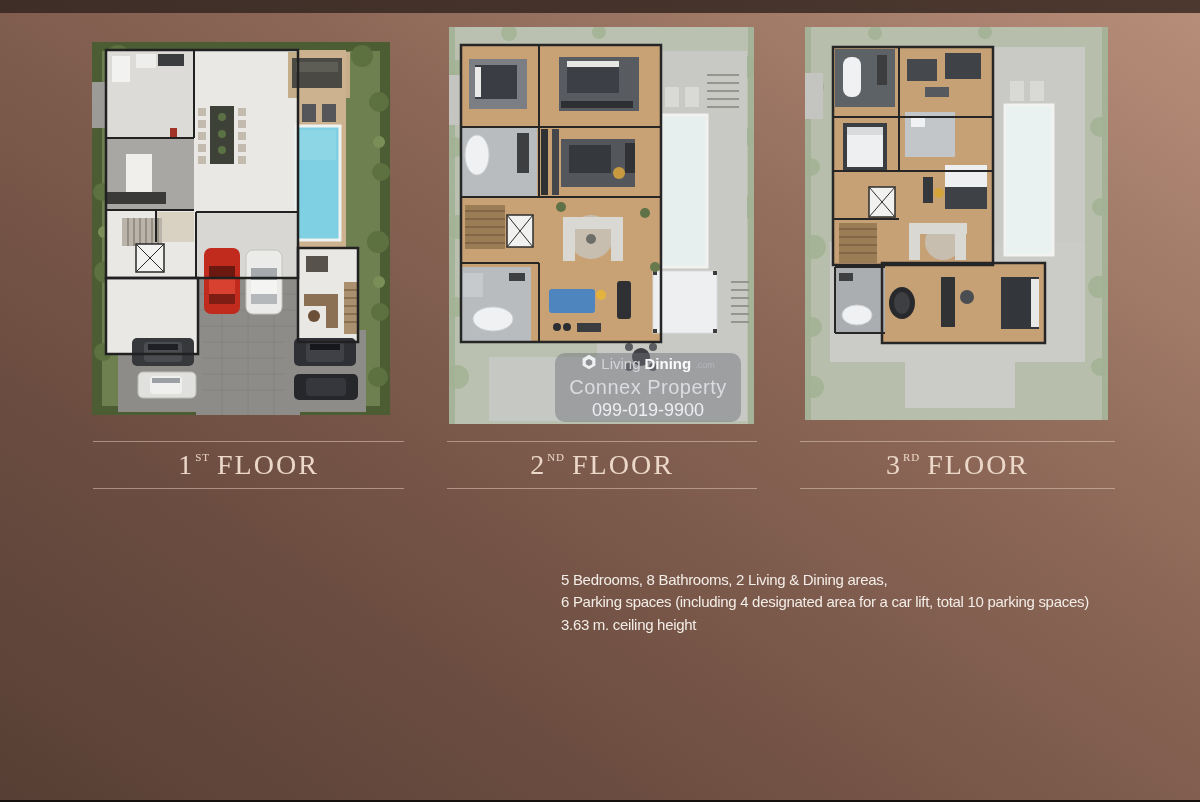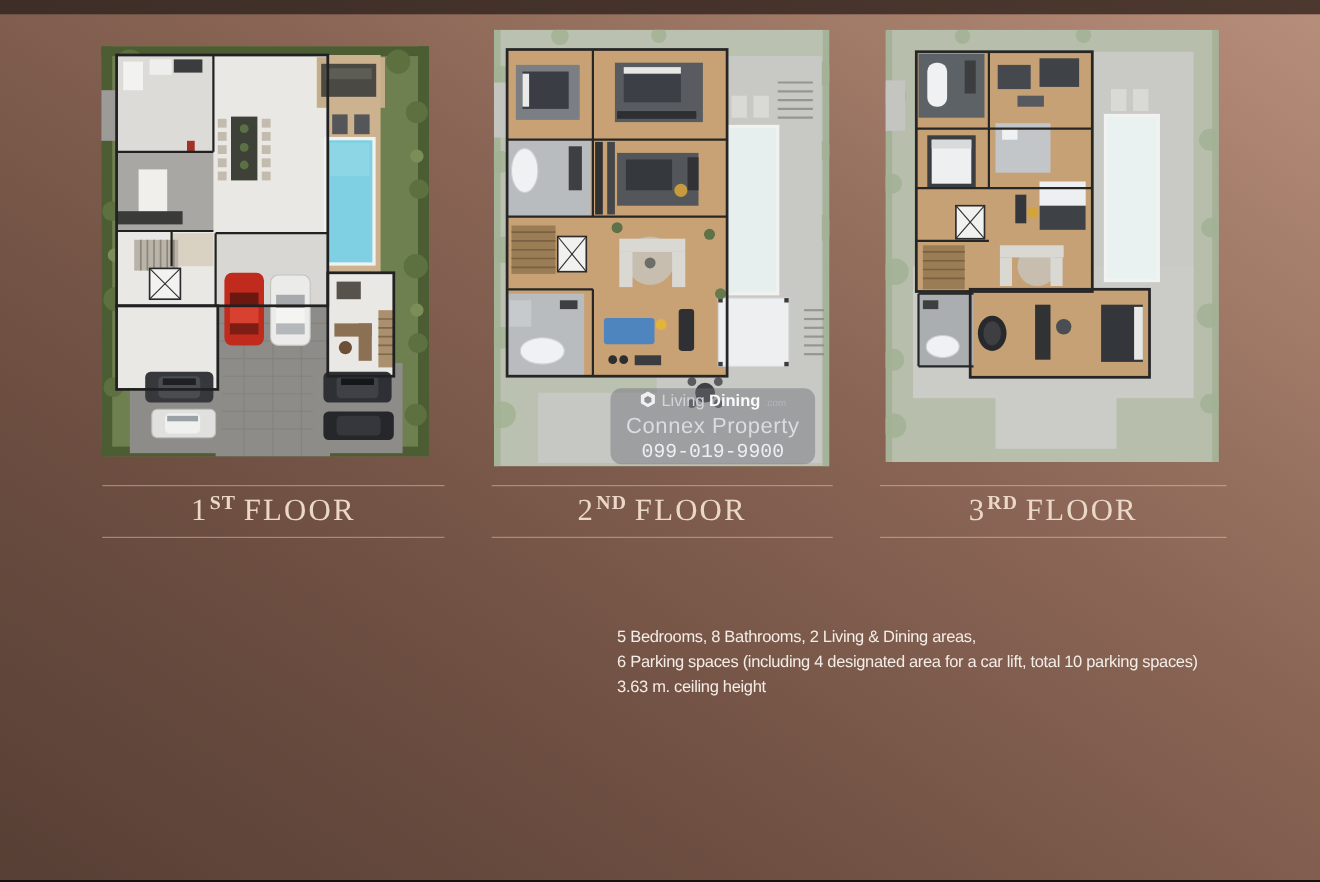--- a/index.html
+++ b/index.html
@@ -17,34 +17,34 @@
   #plan3{left:805px;top:27px;width:303px;height:393px;}
 
   .label-group{position:absolute;top:441px;}
   #label1{left:93px;width:311px;}
   #label2{left:447px;width:310px;}
   #label3{left:800px;width:315px;}
   .rule{height:1px;background:rgba(233,210,195,0.5);}
   .floor-label{height:46px;display:flex;align-items:center;justify-content:center;
         font-family:"Liberation Serif","DejaVu Serif",serif;font-size:28px;font-weight:400;
         letter-spacing:2px;color:#ecd8c8;}
-  .floor-label sup{font-size:18px;letter-spacing:1px;margin:0 7px 0 1px;line-height:1;
-        position:relative;top:-8px;font-weight:bold;}
+  .floor-label sup{font-size:11px;letter-spacing:1px;margin:0 7px 0 1px;line-height:1;
+        position:relative;top:-8px;}
 
   .watermark{position:absolute;left:507px;top:353px;width:186px;height:69px;
         background:rgba(106,108,118,0.45);border-radius:10px;z-index:5;
         display:flex;flex-direction:column;align-items:center;justify-content:center;
         gap:1px;color:#e6e6ea;margin-left:48px;}
   .wm-brand{display:flex;align-items:flex-end;gap:4px;line-height:1;}
   .wm-logo{width:16px;height:16px;margin-bottom:1px;}
   .wm-brand .living{font-size:15px;font-weight:400;color:#d3d3d8;}
   .wm-brand .insider{font-size:15px;font-weight:700;color:#fafafc;}
   .wm-brand .tld{font-size:9px;color:#b5b5bd;padding-bottom:1px;}
   .wm-company{font-size:20px;font-weight:400;letter-spacing:0.5px;color:#dcdce0;margin-top:4px;}
-  .wm-phone{font-size:18px;color:#eeeef2;font-family:Liberation Mono, monospace;}
+  .wm-phone{font-size:18px;color:#eeeef2;}
 
   .details{position:absolute;left:561px;top:569px;color:#f3ede7;font-size:15px;
         letter-spacing:-0.3px;line-height:22.3px;}
 </style>
 </head>
 <body>
 
 <div class="page">
   <div class="top-band"></div>
 

